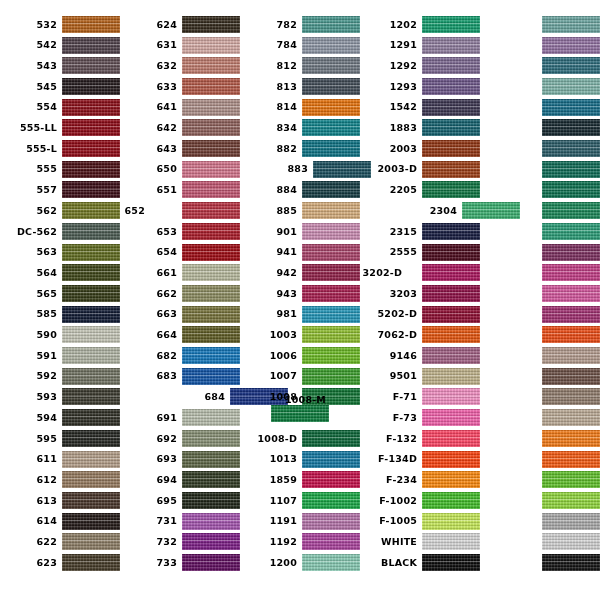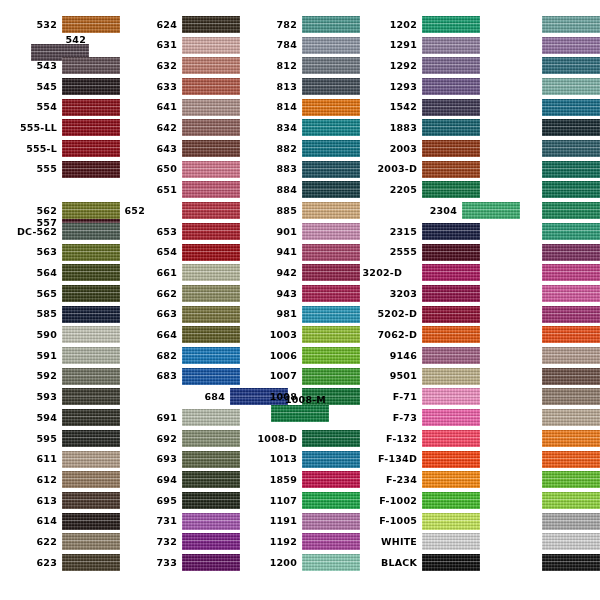--- a/index.html
+++ b/index.html
@@ -98,21 +98,21 @@
 <body>
 
 <div id="chart">
     <div class="col" style="left: 0px;">
       <div class="row" style="top: 14px;">
         <div class="code">532</div>
         <div class="swatch-wrap">
           <div class="swatch" title="532" style="background: rgb(177, 95, 24);"></div>
         </div>
       </div>
-      <div class="row" style="top: 34.7px; flex-direction: column;">
+      <div class="row" style="top: 34.7px;">
         <div class="code">542</div>
         <div class="swatch-wrap">
           <div class="swatch" title="542" style="background: rgb(78, 64, 73);"></div>
         </div>
       </div>
       <div class="row" style="top: 55.4px;">
         <div class="code">543</div>
         <div class="swatch-wrap">
           <div class="swatch" title="543" style="background: rgb(94, 76, 82);"></div>
         </div>
@@ -140,21 +140,21 @@
         <div class="swatch-wrap">
           <div class="swatch" title="555-L" style="background: rgb(142, 10, 21);"></div>
         </div>
       </div>
       <div class="row" style="top: 158.9px;">
         <div class="code">555</div>
         <div class="swatch-wrap">
           <div class="swatch" title="555" style="background: rgb(74, 16, 20);"></div>
         </div>
       </div>
-      <div class="row" style="top: 179.6px; margin-top: 33px;">
+      <div class="row" style="top: 179.6px;">
         <div class="code">557</div>
         <div class="swatch-wrap">
           <div class="swatch" title="557" style="background: rgb(59, 13, 23);"></div>
         </div>
       </div>
       <div class="row" style="top: 200.3px;">
         <div class="code">562</div>
         <div class="swatch-wrap">
           <div class="swatch" title="562" style="background: rgb(111, 117, 34);"></div>
         </div>
@@ -462,21 +462,21 @@
         <div class="swatch-wrap">
           <div class="swatch" title="834" style="background: rgb(15, 129, 137);"></div>
         </div>
       </div>
       <div class="row" style="top: 138.2px;">
         <div class="code">882</div>
         <div class="swatch-wrap">
           <div class="swatch" title="882" style="background: rgb(13, 113, 130);"></div>
         </div>
       </div>
-      <div class="row" style="top: 158.9px;">
+      <div class="row" style="top: 158.9px; padding-left: 11px;">
         <div class="code">883</div>
         <div class="swatch-wrap">
           <div class="swatch" title="883" style="background: rgb(26, 78, 92);"></div>
         </div>
       </div>
       <div class="row" style="top: 179.6px;">
         <div class="code">884</div>
         <div class="swatch-wrap">
           <div class="swatch" title="884" style="background: rgb(20, 59, 66);"></div>
         </div>

